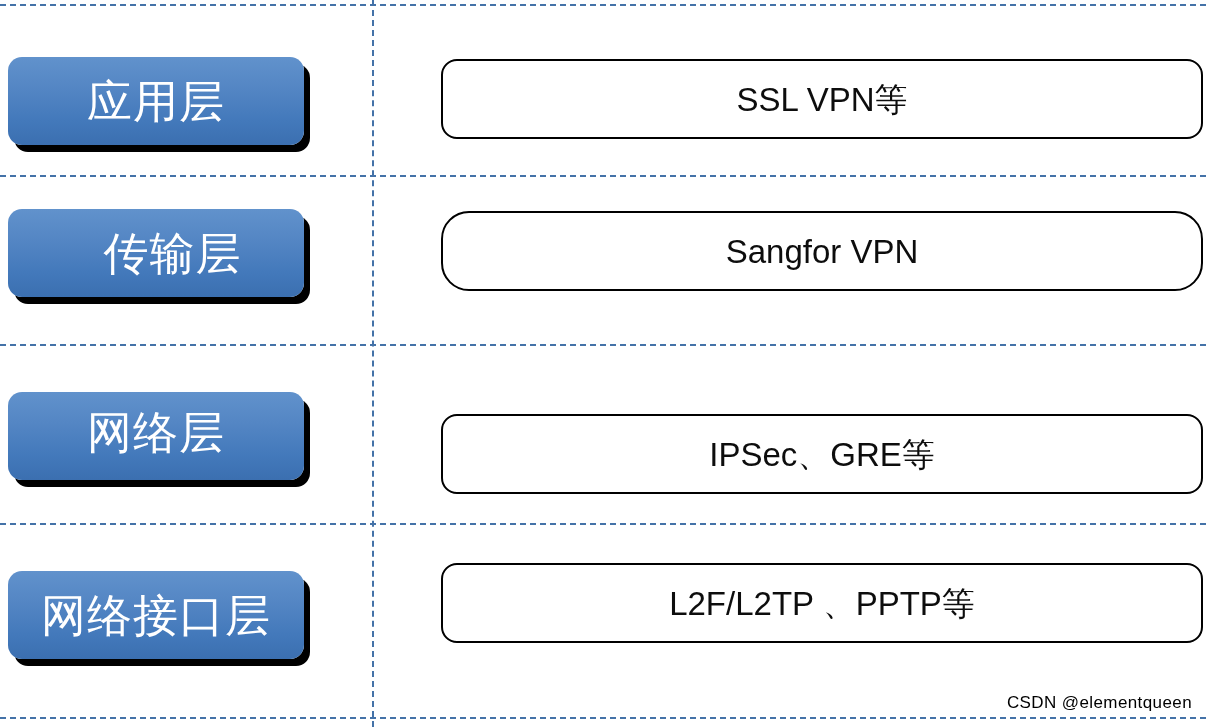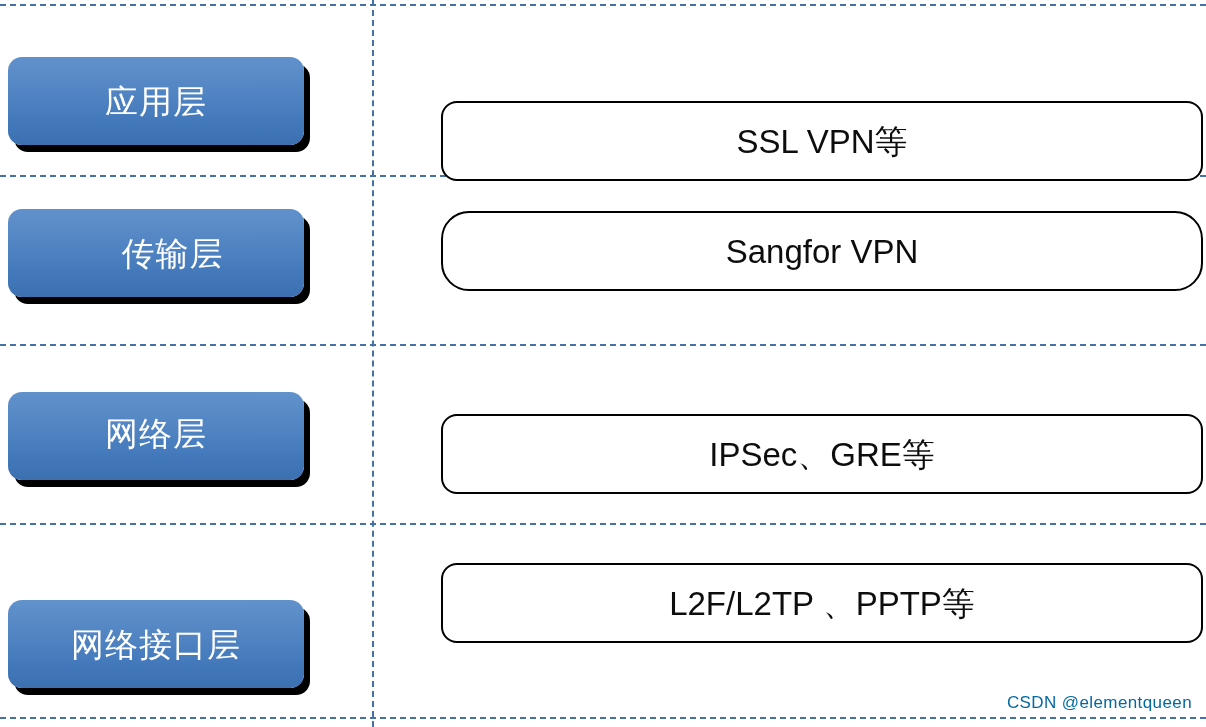--- a/index.html
+++ b/index.html
@@ -50,21 +50,21 @@
     border-radius: 14px;
     background: linear-gradient(to bottom, #6192cc 0%, #5486c4 35%, #4379bb 72%, #3b6fb0 100%);
     box-shadow: 6px 7px 0 0 #000000;
     display: flex;
     align-items: center;
     justify-content: center;
     box-sizing: border-box;
   }
   .layer-label {
     color: #ffffff;
-    font-size: 33px;
+    font-size: 45px;
     line-height: 1;
     letter-spacing: 1px;
     white-space: nowrap;
   }
 
   
   .proto-box {
     position: absolute;
     left: 441px;
     width: 762px;
@@ -83,21 +83,21 @@
     line-height: 1;
     white-space: nowrap;
   }
 
   
   .watermark {
     position: absolute;
     right: 14px;
     bottom: 14px;
     font-size: 17px;
-    color: #0369a1;
+    color: #000000;
     letter-spacing: 0.4px;
     white-space: nowrap;
   }
 </style>
 </head>
 <body>
 
 <div id="canvas">
 
   <div class="hline" style="top:4px;"></div>
@@ -105,21 +105,21 @@
   <div class="hline" style="top:344px;"></div>
   <div class="hline" style="top:523px;"></div>
   <div class="hline" style="top:717px;"></div>
 
   <div class="vline" style="left:372px;"></div>
 
   <div class="row" style="top:0;">
     <div class="layer-box" style="top:57px;">
       <span class="layer-label">应用层</span>
     </div>
-    <div class="proto-box" style="top:59px;margin-top:42px;">
+    <div class="proto-box" style="top:59px;">
       <span class="proto-label">SSL VPN等</span>
     </div>
   </div>
 
   <div class="row" style="top:0;">
     <div class="layer-box" style="top:209px;padding-left:33px;">
       <span class="layer-label">传输层</span>
     </div>
     <div class="proto-box" style="top:211px;border-radius:28px;">
       <span class="proto-label">Sangfor VPN</span>
@@ -129,21 +129,21 @@
   <div class="row" style="top:0;">
     <div class="layer-box" style="top:392px;font-family:Liberation Mono, monospace;">
       <span class="layer-label">网络层</span>
     </div>
     <div class="proto-box" style="top:414px;">
       <span class="proto-label">IPSec、GRE等</span>
     </div>
   </div>
 
   <div class="row" style="top:0;">
-    <div class="layer-box" style="top:600px;">
+    <div class="layer-box" style="top:571px;">
       <span class="layer-label">网络接口层</span>
     </div>
     <div class="proto-box" style="top:563px;">
       <span class="proto-label">L2F/L2TP 、PPTP等</span>
     </div>
   </div>
 
   <div class="watermark">CSDN @elementqueen</div>
 
 </div>

